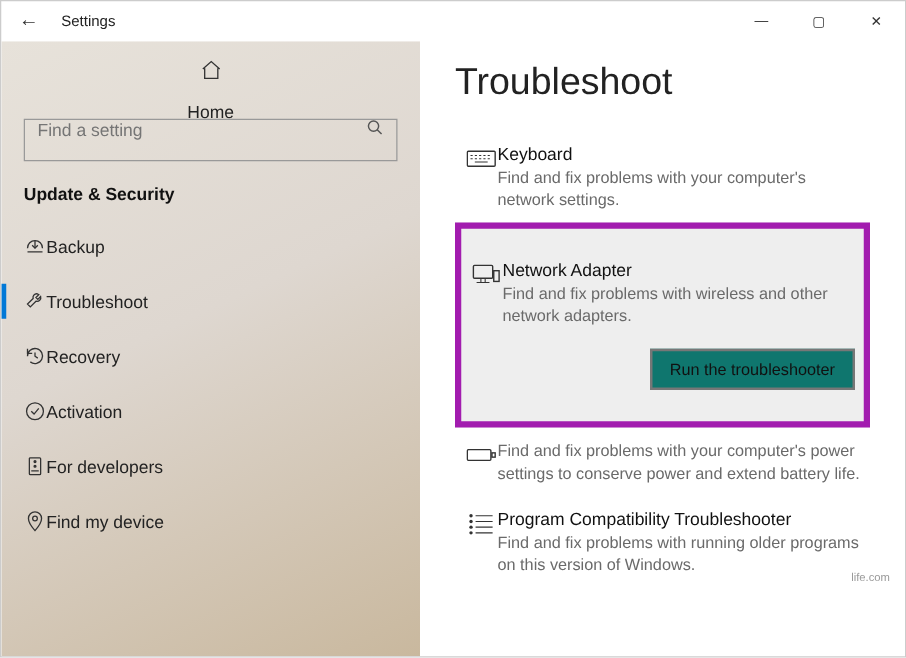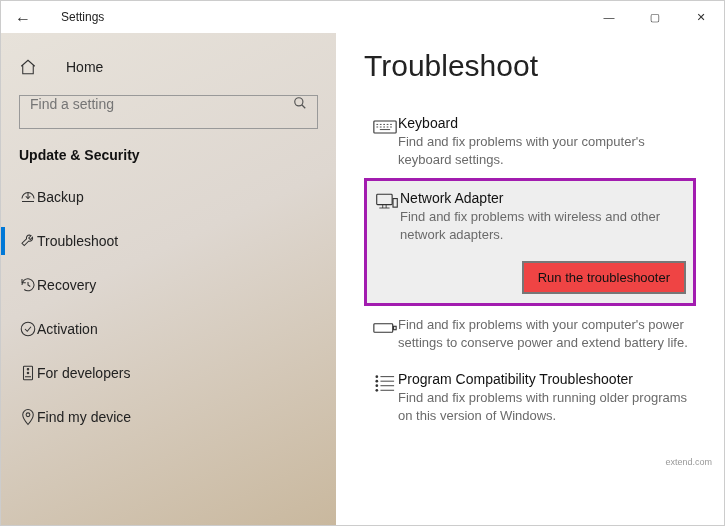--- a/index.html
+++ b/index.html
@@ -1,45 +1,45 @@
 <!DOCTYPE html>
 <html><head>
 <meta charset="utf-8">
 <style>
   * { box-sizing: border-box; margin: 0; padding: 0; font-family: "Segoe UI", Tahoma, sans-serif; }
   body { width: 725px; height: 526px; overflow: hidden; background: #fff; border: 1px solid #ccc; display: flex; flex-direction: column; }
   .titlebar { height: 32px; display: flex; align-items: center; }
   .titlebar .back { width: 44px; height: 32px; display:flex; align-items:center; justify-content:center; font-size:16px; color:#333; }
-  .titlebar .title { font-size: 12px; color:#222; margin-left:16px; }
+  .titlebar .title { font-size: 12px; color:#222; margin-left:4px; }
   .titlebar .spacer { flex:1; }
   .titlebar .winbtn { width:46px; height:32px; display:flex; align-items:center; justify-content:center; font-size:11px; color:#333; font-family: "Segoe UI Symbol", sans-serif; }
   .content { flex:1; display:flex; overflow:hidden; }
   .sidebar { width: 335px; background: linear-gradient(155deg, #e7e2da 0%, #ded7d0 45%, #c9b89e 100%); display:flex; flex-direction:column; padding-top:14px; }
-  .nav-home { display:flex; align-items:center; height:40px; padding:0 18px; font-size:14px; color:#222; gap:29px; }
+  .nav-home { display:flex; align-items:center; height:40px; padding:0 18px; font-size:14px; color:#222; gap:16px;flex-direction:column; }
   .search-wrap { padding: 8px 18px 12px 18px; }
-  .search { display:flex; align-items:flex-start; border:1px solid #999; background:rgba(255,255,255,0.0); height:34px; padding:0 10px; }
+  .search { display:flex; align-items:flex-end; border:1px solid #999; background:rgba(255,255,255,0.0); height:34px; padding:16px 10px; }
   .search input { flex:1; border:none; background:transparent; outline:none; font-size:14px; color:#555; }
   .search .sicon { font-size:14px; color:#555; }
   .section-head { font-size:14px; font-weight:600; color:#111; padding: 6px 18px 12px 18px; }
   .nav-item { display:flex; align-items:center; height:44px; padding:0 18px; font-size:14px; color:#222; position:relative; }
   .nav-item.selected::before { content:""; position:absolute; left:0; top:8px; bottom:8px; width:4px; background:#0078d7; }
   .nav-icon { width:18px; display:flex; justify-content:center; font-size:16px; }
   .nav-icon svg { width:18px; height:18px; }
   .watermark { font-size:9px; color:#999; position:absolute; right:12px; bottom:58px; }
   .main { flex:1; padding: 16px 28px 0 28px; overflow:hidden; position:relative; }
   .main h1 { font-size:30px; font-weight:400; color:#222; margin-bottom:22px; }
   .troub-item { display:flex; gap:0; padding:10px 8px; }
-  .troub-item.selected { background:#eeeeee; border:3px solid #a21caf; padding:9px 7px; }
+  .troub-item.selected { background:#eeeeee; border:5px solid #a21caf; padding:25px 7px; }
   .troub-icon { width:26px; padding-top:2px; display:flex; justify-content:center; }
   .troub-icon svg { width:24px; height:20px; stroke:#333; fill:none; }
   .troub-body { flex:1; }
   .troub-title { font-size:14px; color:#111; margin-bottom:2px; }
   .troub-desc { font-size:13px; color:#6a6a6a; line-height:1.35; }
   .run-row { display:flex; justify-content:flex-end; margin-top:18px; }
-  .run-btn { font-size:13px; padding:7px 14px; background:#ef4444; border:2px solid #777; color:#111; }
+  .run-btn { font-size:13px; padding:7px 14px; background:#0f766e; border:2px solid #777; color:#111; }
 </style>
 </head>
 <body>
 
 <div class="titlebar">
   <div class="back">←</div>
   <div class="title">Settings</div>
   <div class="spacer"></div>
   <div class="winbtn">—</div>
   <div class="winbtn">▢</div>
@@ -152,21 +152,21 @@
             <line x1="4" y1="10" x2="6" y2="10"></line>
             <line x1="8" y1="10" x2="10" y2="10"></line>
             <line x1="12" y1="10" x2="14" y2="10"></line>
             <line x1="16" y1="10" x2="18" y2="10"></line>
             <line x1="20" y1="10" x2="22" y2="10"></line>
             <line x1="8" y1="13" x2="20" y2="13"></line>
           </svg>
       </div>
       <div class="troub-body">
         <div class="troub-title">Keyboard</div>
-        <div class="troub-desc">Find and fix problems with your computer's keyboard settings.</div>
+        <div class="troub-desc">Find and fix problems with your computer's network settings.</div>
       </div>
     </div>
 
     <div class="troub-item selected">
       <div class="troub-icon">
         <svg viewBox="0 0 28 22">
             <rect x="2" y="2" width="18" height="12" rx="1" stroke-width="1.3"></rect>
             <line x1="9" y1="14" x2="9" y2="18"></line>
             <line x1="13" y1="14" x2="13" y2="18"></line>
             <line x1="5" y1="18" x2="17" y2="18"></line>
@@ -206,16 +206,16 @@
             <circle cx="3" cy="19" r="1.5" fill="#333" stroke="none"></circle>
             <line x1="7" y1="19" x2="22" y2="19"></line>
           </svg>
       </div>
       <div class="troub-body">
         <div class="troub-title">Program Compatibility Troubleshooter</div>
         <div class="troub-desc">Find and fix problems with running older programs on this version of Windows.</div>
       </div>
     </div>
 
-    <div class="watermark">extend.com</div>
+    <div class="watermark">life.com</div>
   </div>
 
 </div>
 
 </body></html>

